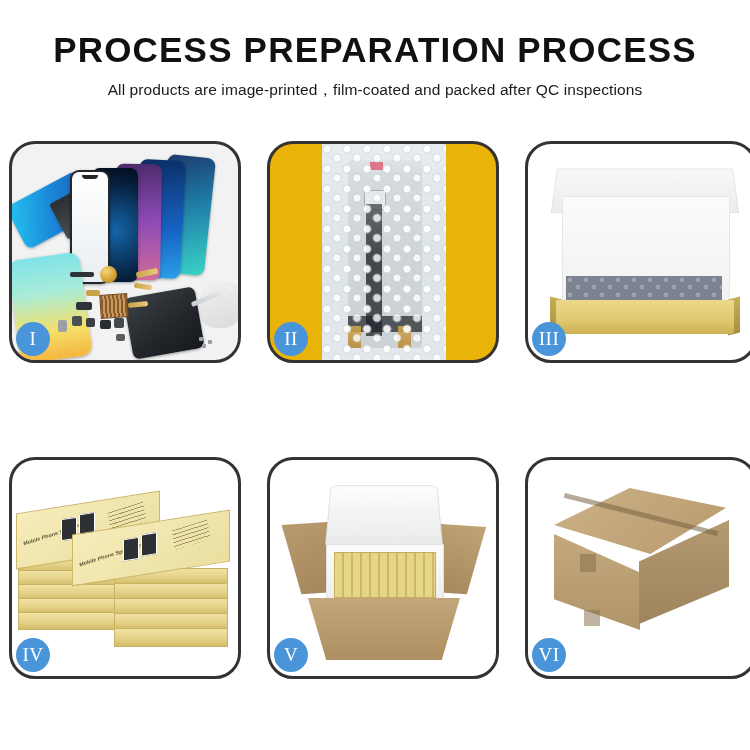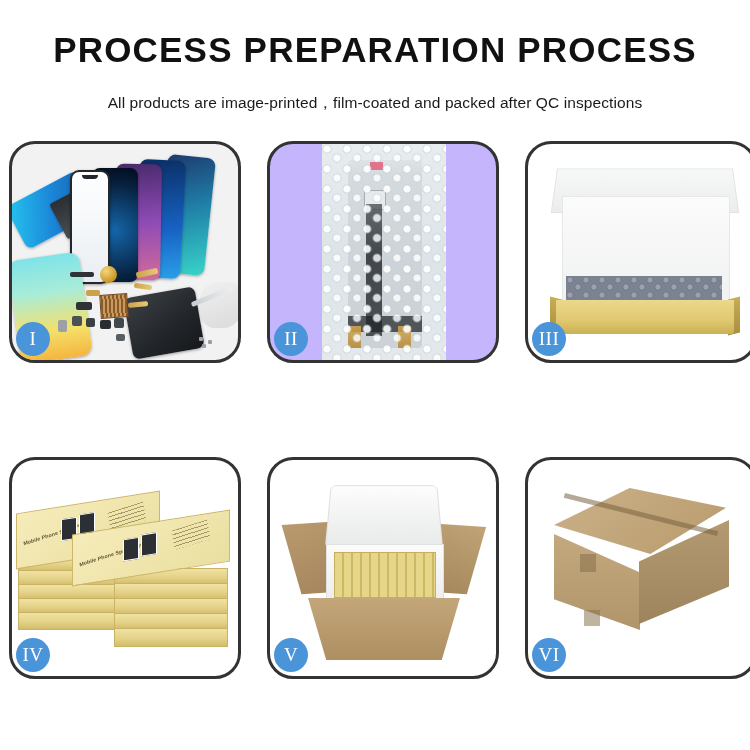--- a/index.html
+++ b/index.html
@@ -19,21 +19,21 @@
   .header { text-align: center; padding-top: 32px; }
   .title {
     font-size: 35px;
     font-weight: 700;
     letter-spacing: 1.2px;
     color: #111111;
     line-height: 1.05;
     font-family: "Liberation Sans", sans-serif;
   }
   .subtitle {
-    margin-top: 24px;
+    margin-top: 11px;
     font-size: 15.5px;
     color: #1a1a1a;
     letter-spacing: .1px;
     font-family: "Liberation Sans", sans-serif;
   }
 
   
   .grid {
     position: absolute;
     left: 9px; top: 141px;
@@ -188,21 +188,21 @@
   }
   .hand {
     position: absolute; left: 188px; top: 138px;
     width: 42px; height: 46px;
     background: linear-gradient(160deg,#f0f0f0,#d6d6d6);
     border-radius: 40% 30% 45% 35%;
     opacity: .85;
   }
 
   
-  .c2 { background: #c4b5fd; text-decoration: underline; }
+  .c2 { background: #eab308; text-decoration: underline; }
   .bagwrap {
     position: absolute; left: 52px; top: 0px;
     width: 124px; height: 222px;
     background: linear-gradient(180deg,#e7ecef 0%,#dde4e8 50%,#e3e9ec 100%);
   }
   .bubbles {
     position: absolute; inset: 0;
     background-image:
       radial-gradient(circle at 5px 5px, rgba(255,255,255,.95) 3px, rgba(190,205,212,.55) 4.2px, transparent 5px),
       radial-gradient(circle at 15px 14px, rgba(255,255,255,.85) 3px, rgba(190,205,212,.5) 4.2px, transparent 5px);

